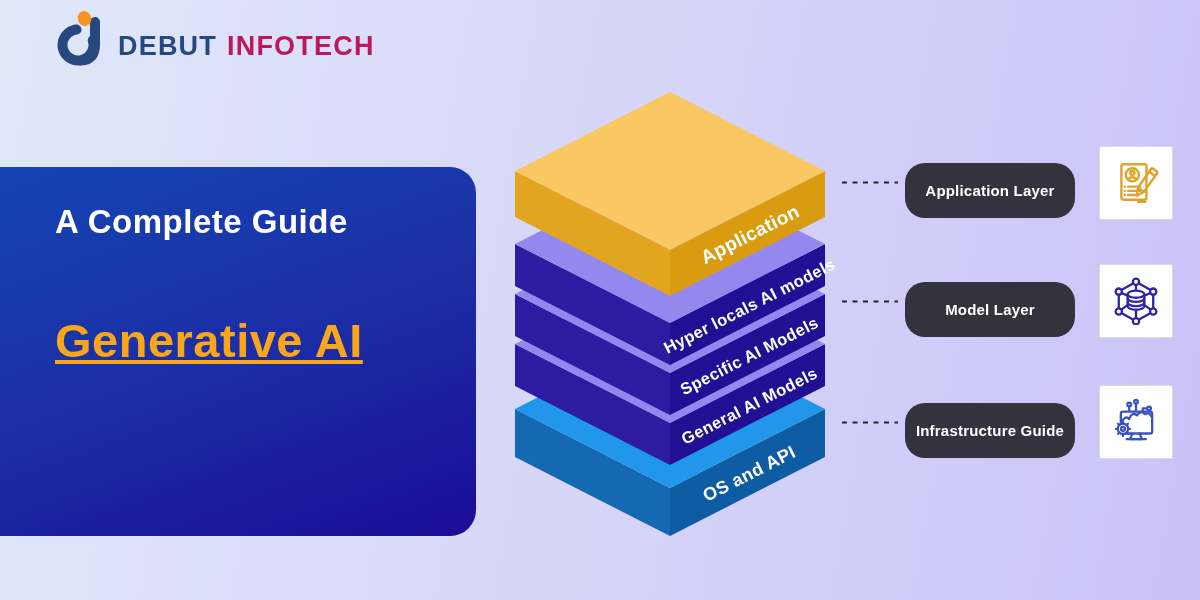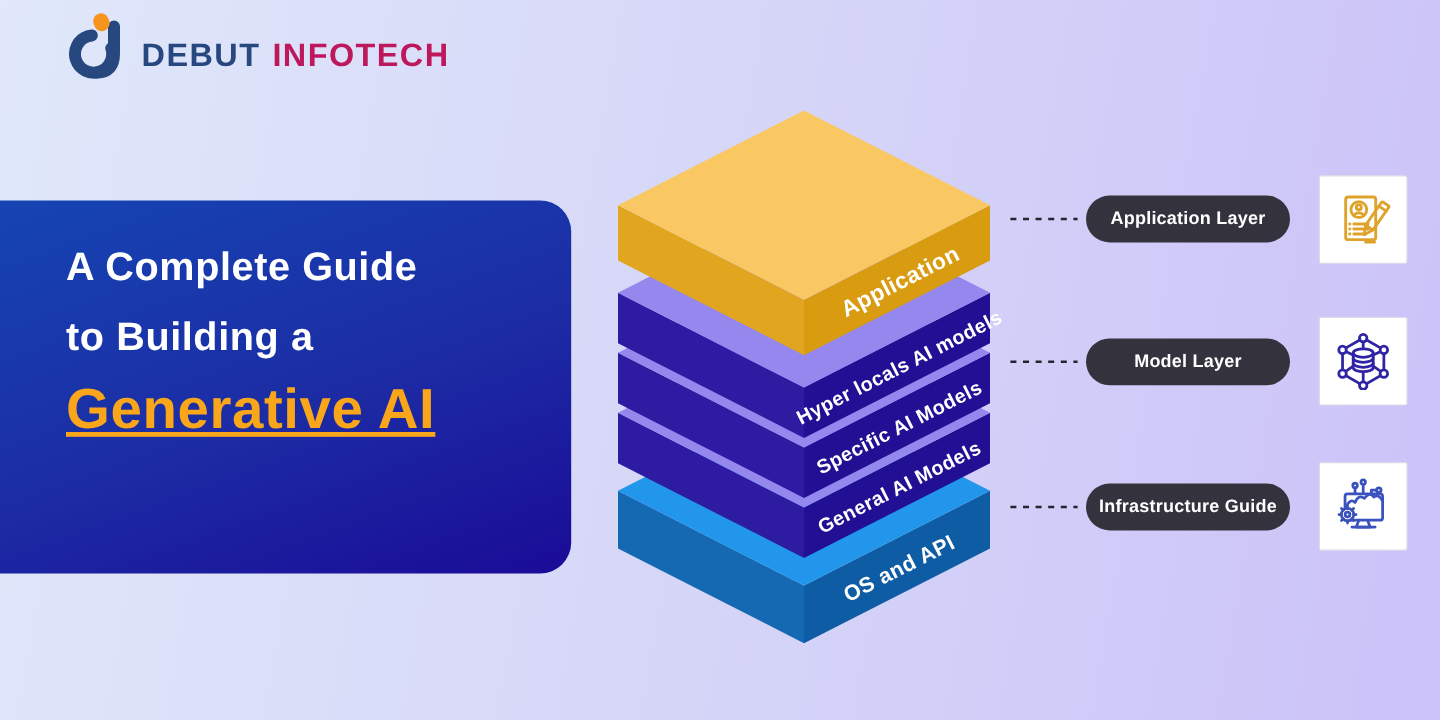--- a/index.html
+++ b/index.html
@@ -8,36 +8,36 @@
     font-family:"Liberation Sans", sans-serif;
     background:linear-gradient(100deg,#e0e8fa 0%,#d7d8f8 45%,#cbc2f8 100%);
   }
   .logo{position:absolute;left:52px;top:8px;display:flex;align-items:center;gap:10px;}
   .logo-mark{width:56px;height:58px;}
   .logo-text{font-size:27px;font-weight:800;letter-spacing:1.2px;display:flex;gap:10px;margin-top:18px;}
   .logo-debut{color:#27487f;}
   .logo-infotech{color:#be185d;}
 
   .hero-panel{
-    position:absolute;left:0;top:167px;width:476px;height:311px;
+    position:absolute;left:0;top:167px;width:476px;height:369px;
     background:linear-gradient(160deg,#1545b2 0%,#1c2ba4 55%,#1a0b97 100%);
     border-radius:0 26px 26px 0;
   }
   .hero-line{position:absolute;left:55px;color:#ffffff;font-size:33px;font-weight:700;letter-spacing:.5px;white-space:nowrap;}
   .hero-line.l1{top:36px;}
   .hero-line.l2{top:95px;}
   .hero-highlight{position:absolute;left:55px;color:#f9a61b;font-size:47px;font-weight:800;letter-spacing:.5px;white-space:nowrap;text-decoration:underline;}
   .hero-highlight.h1{top:146px;}
   .hero-highlight.h2{top:218px;}
 
   .stack-svg{position:absolute;left:0;top:0;width:1200px;height:600px;}
   .slab-label{fill:#ffffff;font-family:"Liberation Sans",sans-serif;font-weight:700;letter-spacing:.4px;}
 
   .pill{
-    position:absolute;left:905px;width:170px;height:39px;border-radius:20px;
+    position:absolute;left:905px;width:170px;height:55px;border-radius:20px;
     background:#34323d;color:#ffffff;font-size:15px;font-weight:700;letter-spacing:.2px;
     display:flex;align-items:center;justify-content:center;white-space:nowrap;
   }
   .pill.p1{top:163px;}
   .pill.p2{top:282px;}
   .pill.p3{top:403px;}
 
   .icon-card{
     position:absolute;left:1099px;width:74px;height:74px;background:#ffffff;
     border:1px solid #dbdae8;border-radius:2px;box-sizing:border-box;
@@ -57,21 +57,20 @@
     <rect x="26" y="3" width="13" height="15" rx="6.5" fill="#f6941e" transform="rotate(-20 32.5 10.5)"></rect>
   </svg>
   <div class="logo-text">
     <span class="logo-debut">DEBUT</span>
     <span class="logo-infotech">INFOTECH</span>
   </div>
 </div>
 
 <div class="hero-panel">
   <div class="hero-line l1">A Complete Guide</div>
-  <div class="hero-line l2">to Building a</div>
   <div class="hero-highlight h1">Generative AI</div>
 </div>
 
 <svg class="stack-svg" viewBox="0 0 1200 600" aria-hidden="true">
 
   <g>
     <polygon points="515,409 670,488 670,536 515,457" fill="#1568b2"></polygon>
     <polygon points="670,488 825,409 825,457 670,536" fill="#0e5ca4"></polygon>
     <polygon points="670,330 825,409 670,488 515,409" fill="#2196eb"></polygon>
   </g>

